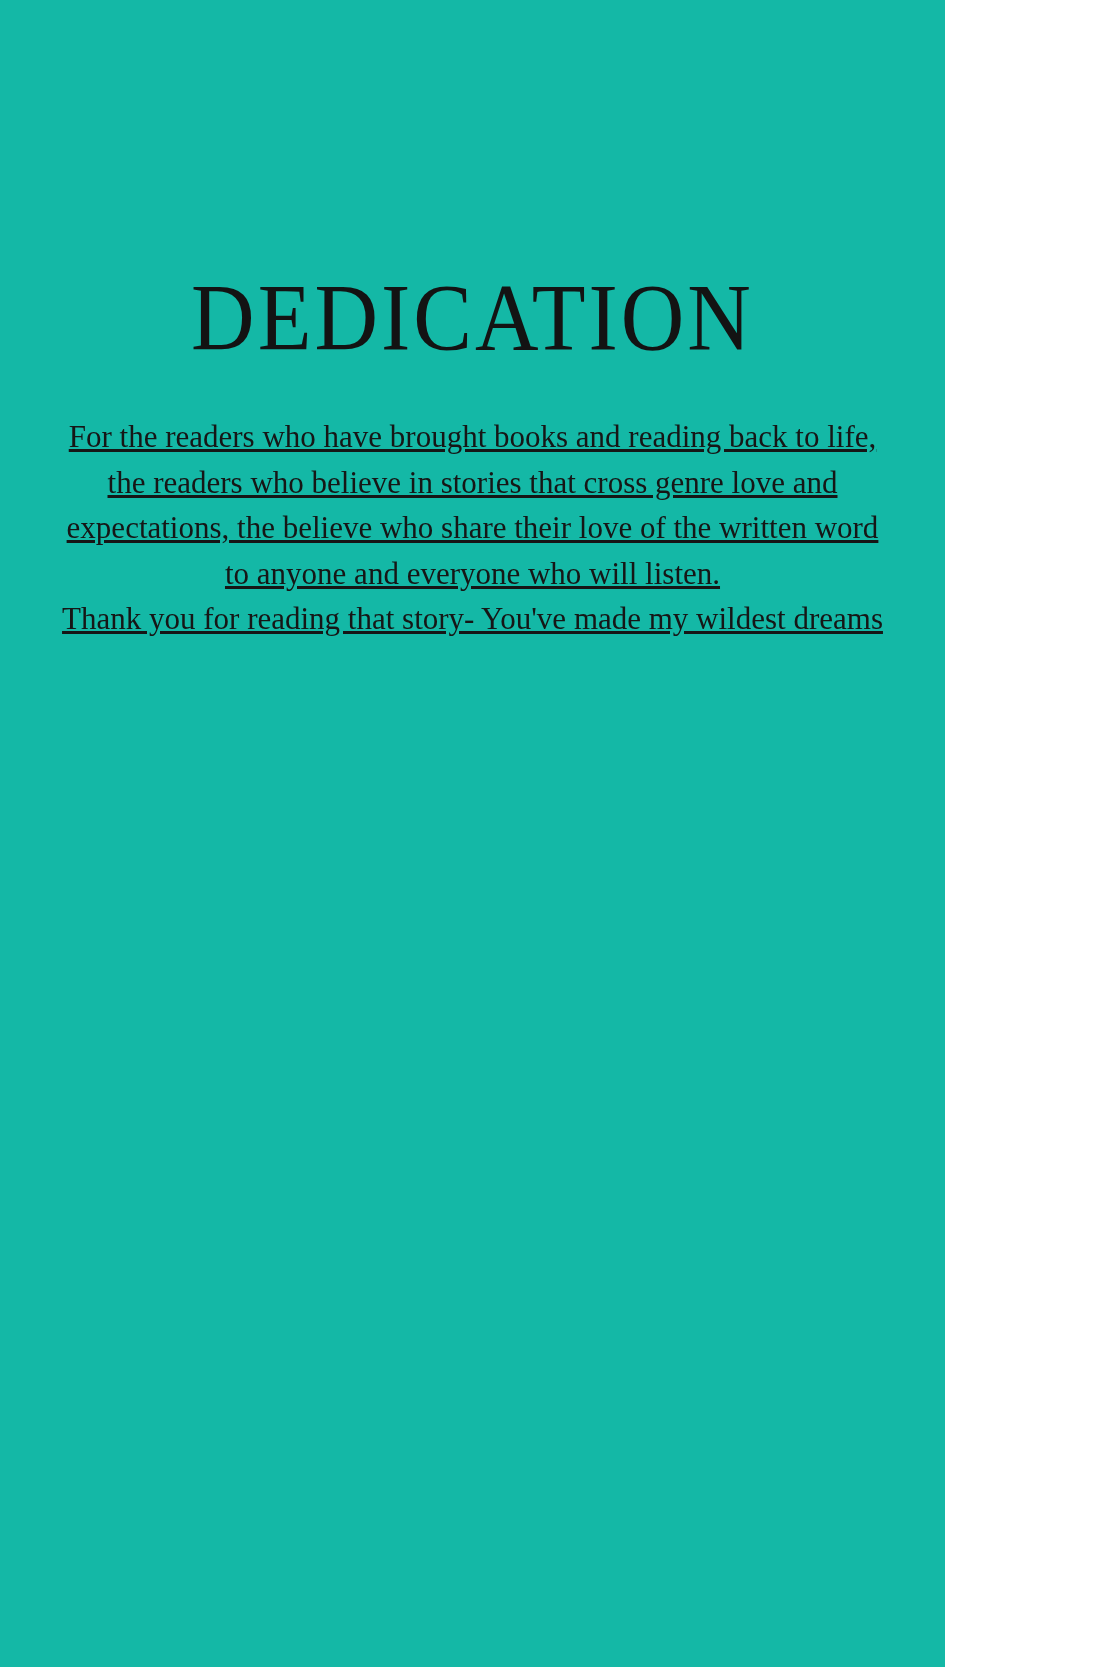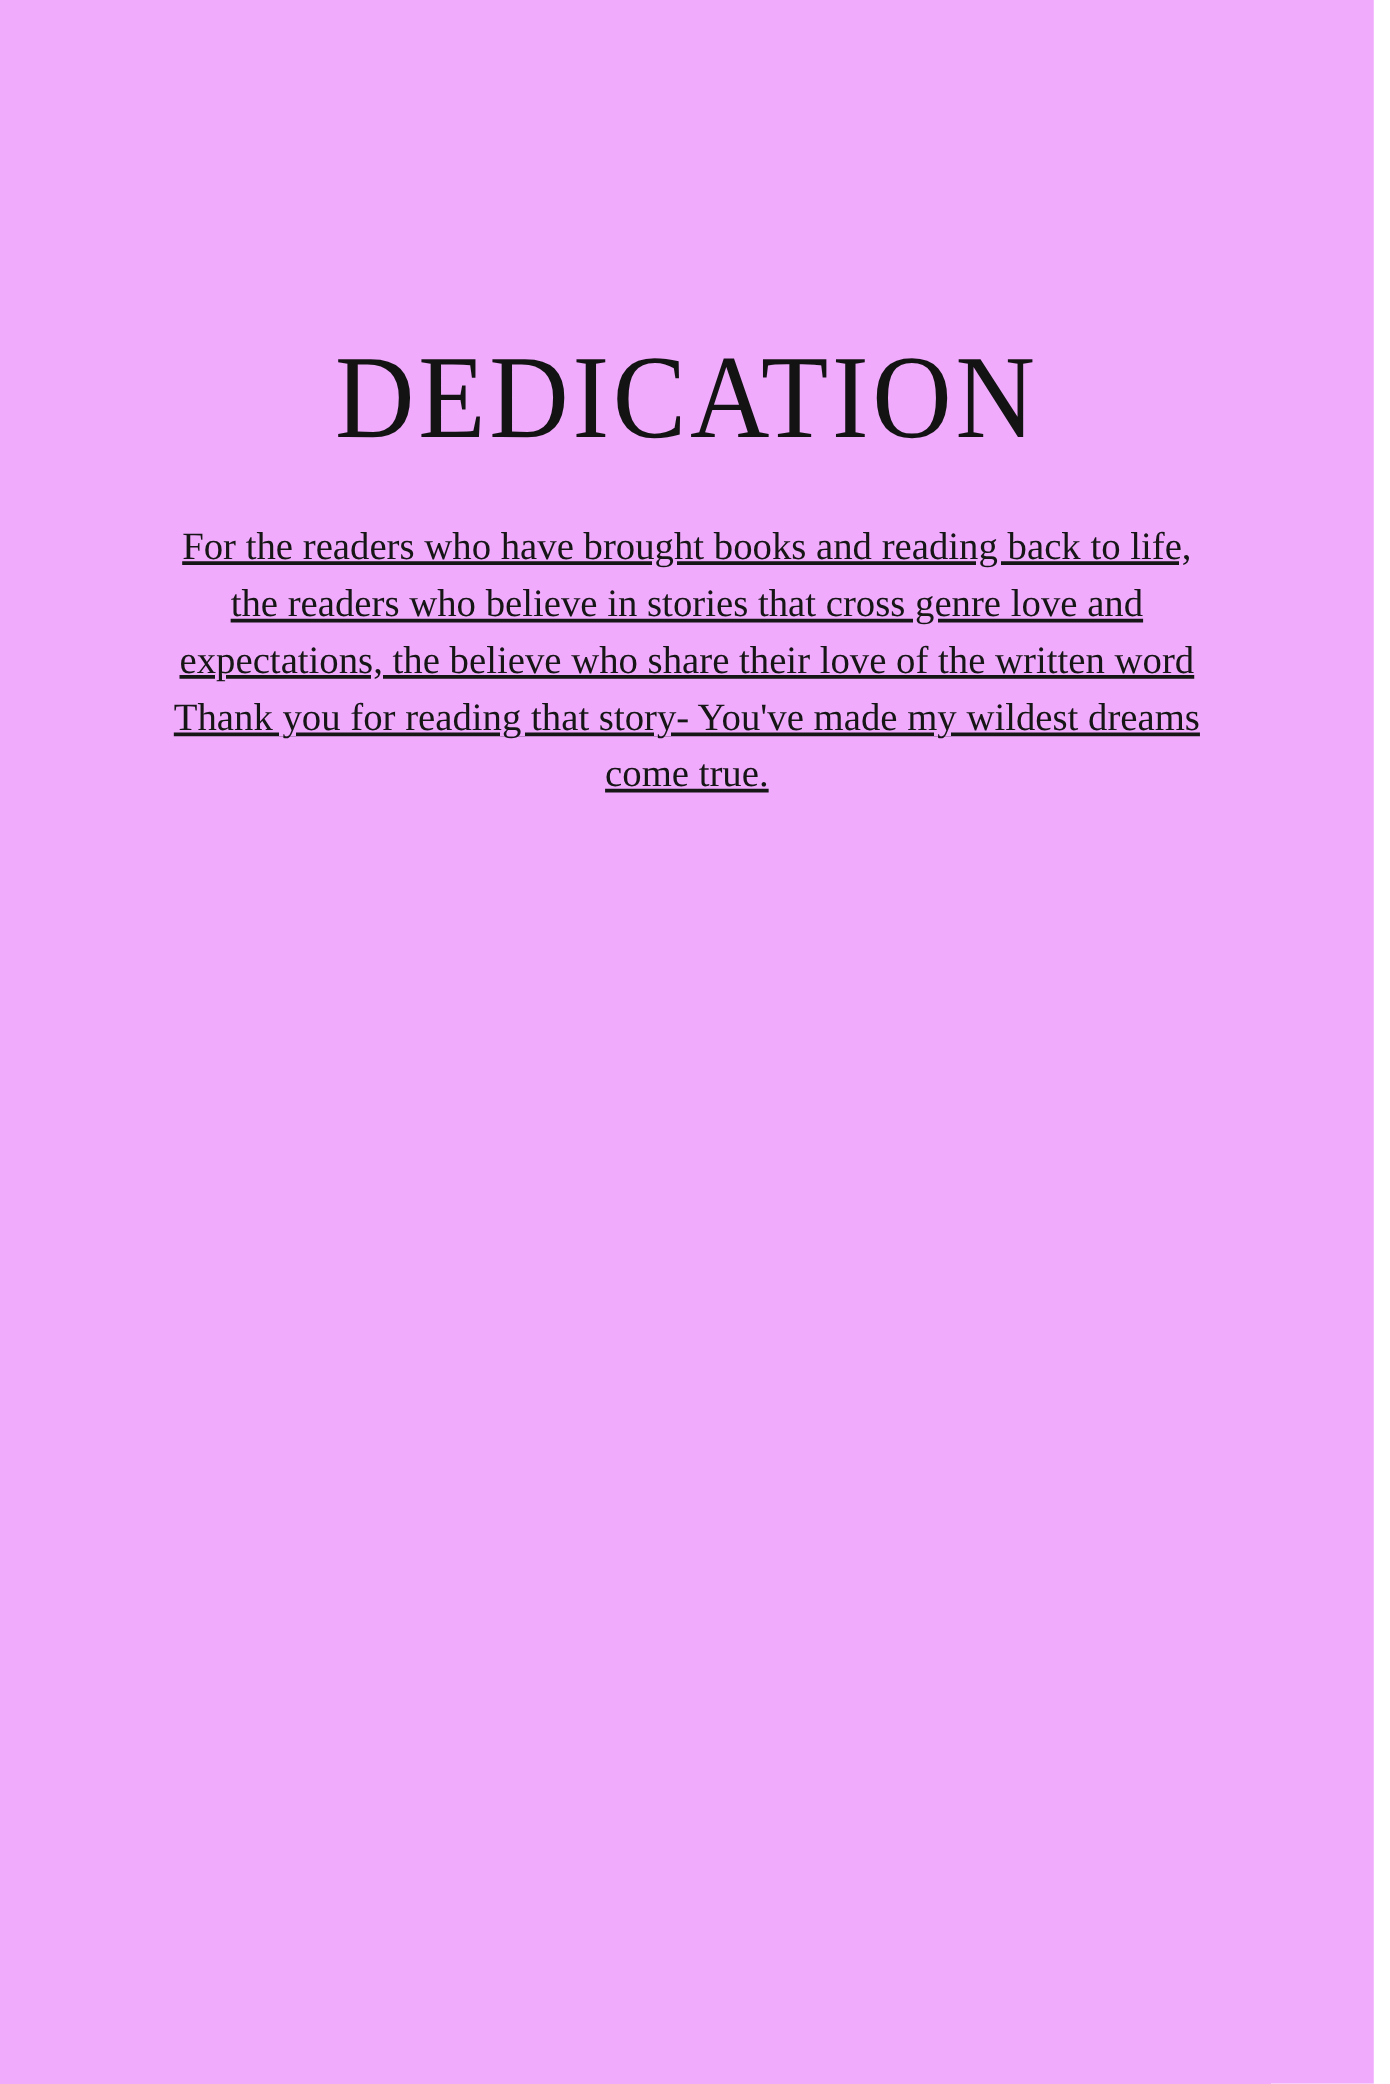--- a/index.html
+++ b/index.html
@@ -9,23 +9,23 @@
   }
   body {
     width: 1112px;
     height: 1667px;
     position: relative;
     font-family: "Liberation Serif", serif;
     color: #111111;
     overflow: hidden;
   }
   .page {
-    width: 1099px;
+    width: 945px;
     height: 1667px;
-    background: #f0abfc;
+    background: #14b8a6;
     position: relative;
   }
   .dedication-title {
     position: absolute;
     top: 205px;
     left: 0;
     width: 100%;
     text-align: center;
     font-family: "Liberation Serif", serif;
     font-size: 88px;
@@ -56,17 +56,17 @@
 <body>
 
 <div class="page">
 
   <h1 class="dedication-title">DEDICATION</h1>
 
   <div class="dedication-body">
     <div class="body-line">For the readers who have brought books and reading back to life,</div>
     <div class="body-line">the readers who believe in stories that cross genre love and</div>
     <div class="body-line">expectations, the believe who share their love of the written word</div>
+    <div class="body-line">to anyone and everyone who will listen.</div>
     <div class="body-line">Thank you for reading that story- You've made my wildest dreams</div>
-    <div class="body-line">come true.</div>
   </div>
 
 </div>
 
 </body></html>

